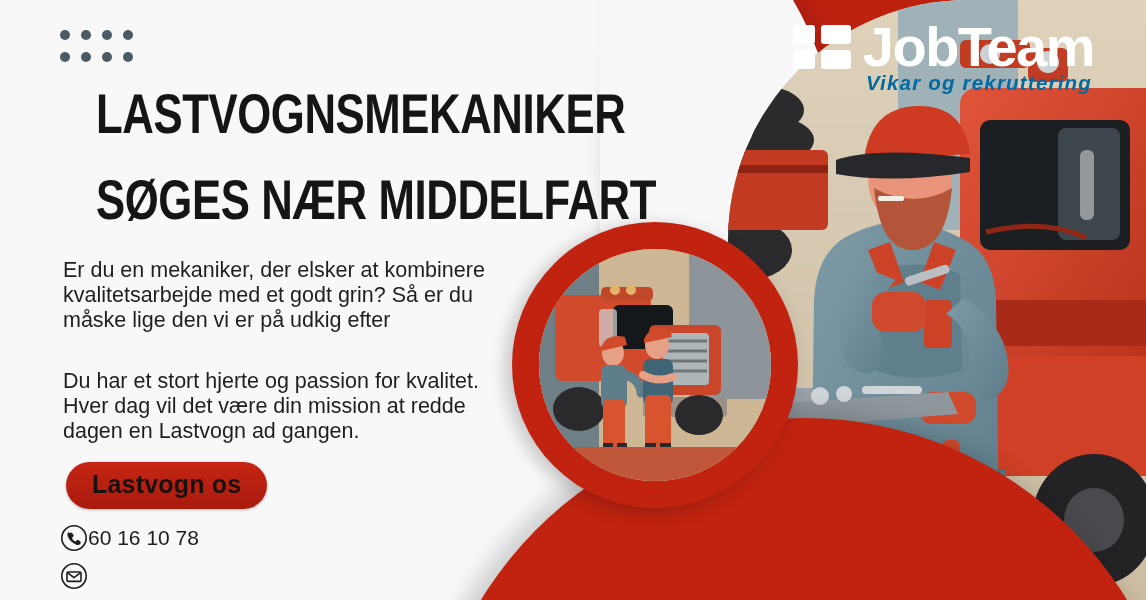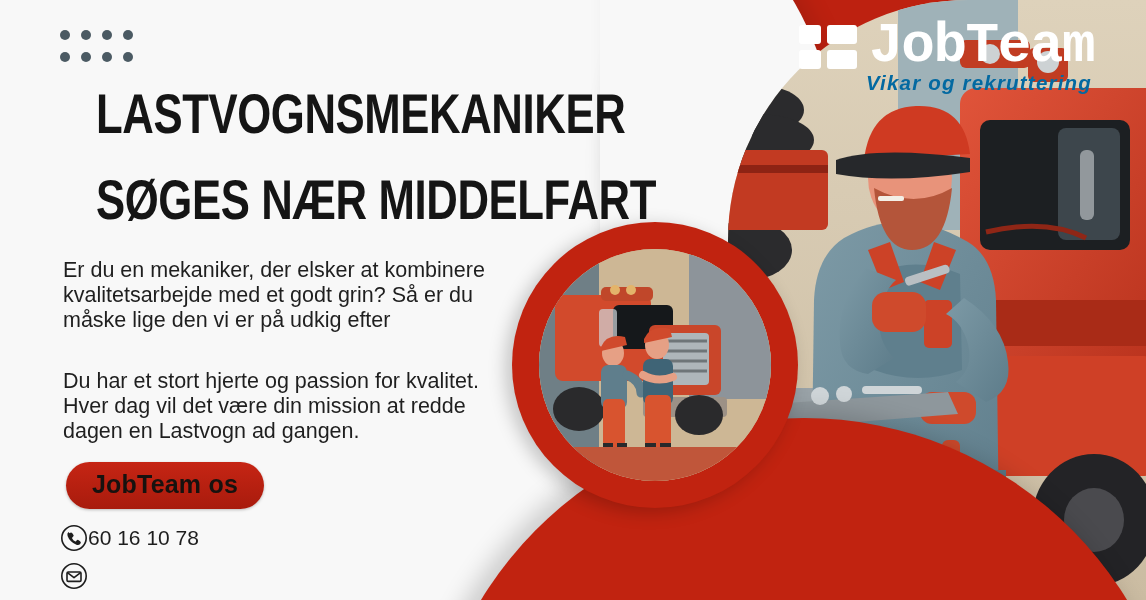--- a/index.html
+++ b/index.html
@@ -222,21 +222,21 @@
     display: block;
     background: #ffffff;
     border-radius: 3px;
   }
   .logo-word {
     color: #ffffff;
     font-size: 56px;
     font-weight: 700;
     line-height: 0.95;
     letter-spacing: -1.5px;
-    font-family: Liberation Mono, monospace;
+    font-family: Liberation Sans, sans-serif;
   }
   .logo-tagline {
     color: #0369a1;
     font-size: 20.5px;
     font-style: italic;
     font-weight: 700;
     letter-spacing: 1.2px;
     margin-top: -2px;
     margin-right: 2px;
     font-family: "Liberation Sans", sans-serif;
@@ -447,21 +447,21 @@
       <span class="headline-line l1">LASTVOGNSMEKANIKER</span>
       <span class="headline-line l2">SØGES NÆR MIDDELFART</span>
     </h1>
 
     <div class="body-copy">
       <p>Er du en mekaniker, der elsker at kombinere kvalitetsarbejde med et godt grin? Så er du måske lige den vi er på udkig efter</p>
       <p>Du har et stort hjerte og passion for kvalitet. Hver dag vil det være din mission at redde dagen en Lastvogn ad gangen.</p>
     </div>
 
     <div class="cta-wrap">
-      <button class="cta-button">JobTeam os</button>
+      <button class="cta-button">Lastvogn os</button>
     </div>
 
     <div class="contacts">
       <div class="contact-row">
         <svg class="contact-icon" viewBox="0 0 28 28">
           <circle cx="14" cy="14" r="12.2" fill="none" stroke="#1d1d1d" stroke-width="1.6"></circle>
           <path d="M9.6 9.2 q1.6 -1.4 2.7 0.1 l1.2 1.8 q0.5 0.8 -0.3 1.5 l-0.9 0.8 q-0.4 0.4 -0.1 1 q0.9 1.9 2.8 2.9 q0.6 0.3 1 -0.1 l0.8 -0.9 q0.7 -0.8 1.5 -0.3 l1.8 1.2 q1.5 1.1 0.1 2.7 q-1.5 1.6 -3.8 0.8 q-3.1 -1.1 -5.4 -3.4 q-2.3 -2.3 -3.4 -5.4 q-0.8 -2.3 0.8 -3.8 z" fill="#1d1d1d"></path>
         </svg>
         <span class="contact-text">60 16 10 78</span>
       </div>

